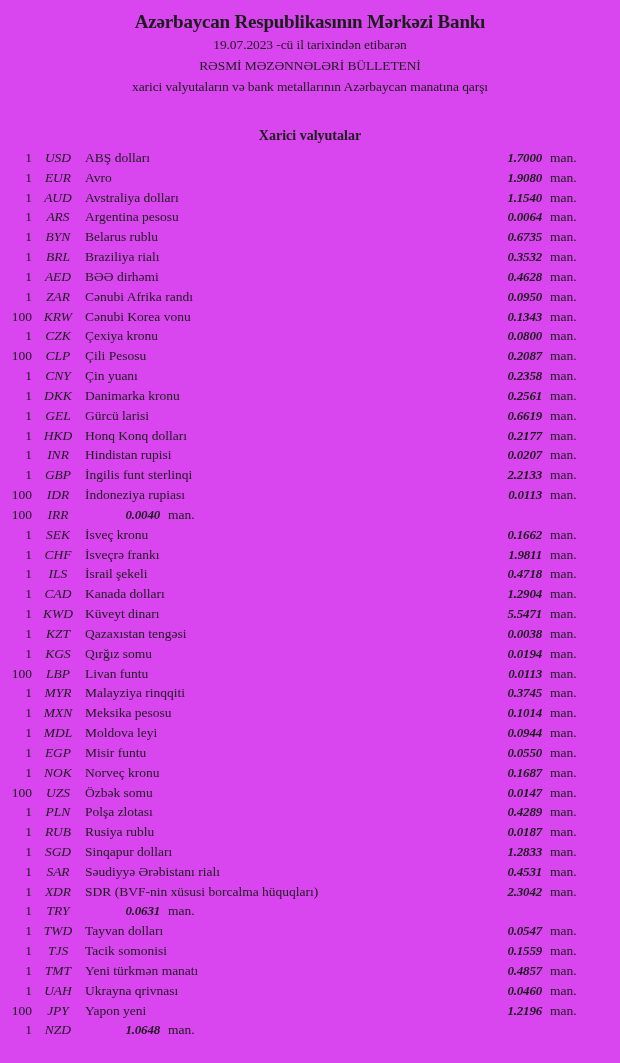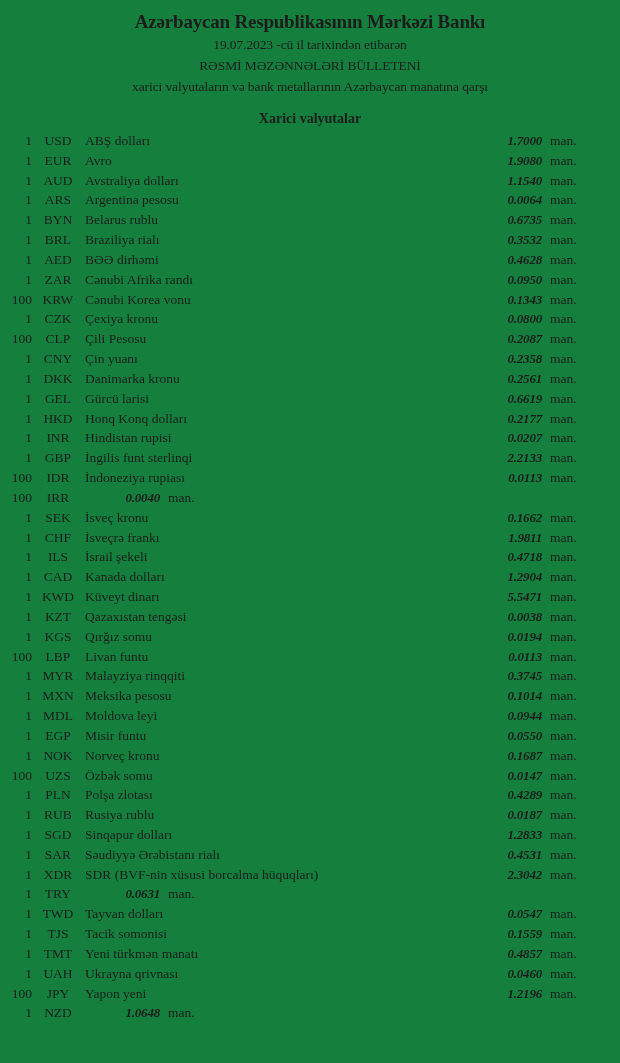--- a/index.html
+++ b/index.html
@@ -5,58 +5,58 @@
   * { margin: 0; padding: 0; box-sizing: border-box; }
   html, body {
     width: 620px;
     background: #ffffff;
     font-family: "Liberation Serif", "DejaVu Serif", serif;
     color: #1c1c1c;
   }
   .page {
     width: 620px;
     height: 1063px;
-    background: #15803d;
+    background: #d946ef;
     padding-top: 9px;
     overflow: hidden;
   }
   .doc-header { text-align: center; }
   .doc-title {
     font-size: 19px;
     font-weight: 700;
     line-height: 25px;
     letter-spacing: -0.2px;
   }
   .hline {
     font-size: 13.5px;
     font-weight: 400;
     line-height: 21px;
     letter-spacing: -0.1px;
   }
   .section-title {
-    margin-top: 12px;
+    margin-top: 29px;
     text-align: center;
     font-size: 14px;
     font-weight: 700;
     line-height: 20px;
   }
   .rates-table {
     margin-top: 2px;
     padding-left: 2px;
     padding-right: 37px;
   }
   .row {
     display: flex;
     align-items: baseline;
     height: 19.84px;
     font-size: 13.5px;
     line-height: 19.84px;
   }
   .qty   { flex: none; width: 30px;  text-align: right; }
-  .code  { flex: none; width: 44px;  text-align: center; margin-left: 4px; }
+  .code  { flex: none; width: 44px;  text-align: center; margin-left: 4px; font-style: italic; }
   .name  { flex: 1 1 auto; margin-left: 5px; white-space: nowrap; overflow: hidden; }
   .rate  { flex: none; width: 80px;  text-align: right; font-weight: 700; font-style: italic; font-size: 13px; letter-spacing: -0.2px; }
   .unit  { flex: none; width: 33px;  margin-left: 8px; }
 </style>
 </head>
 <body>
 
 <div class="page">
 
   <header class="doc-header">

